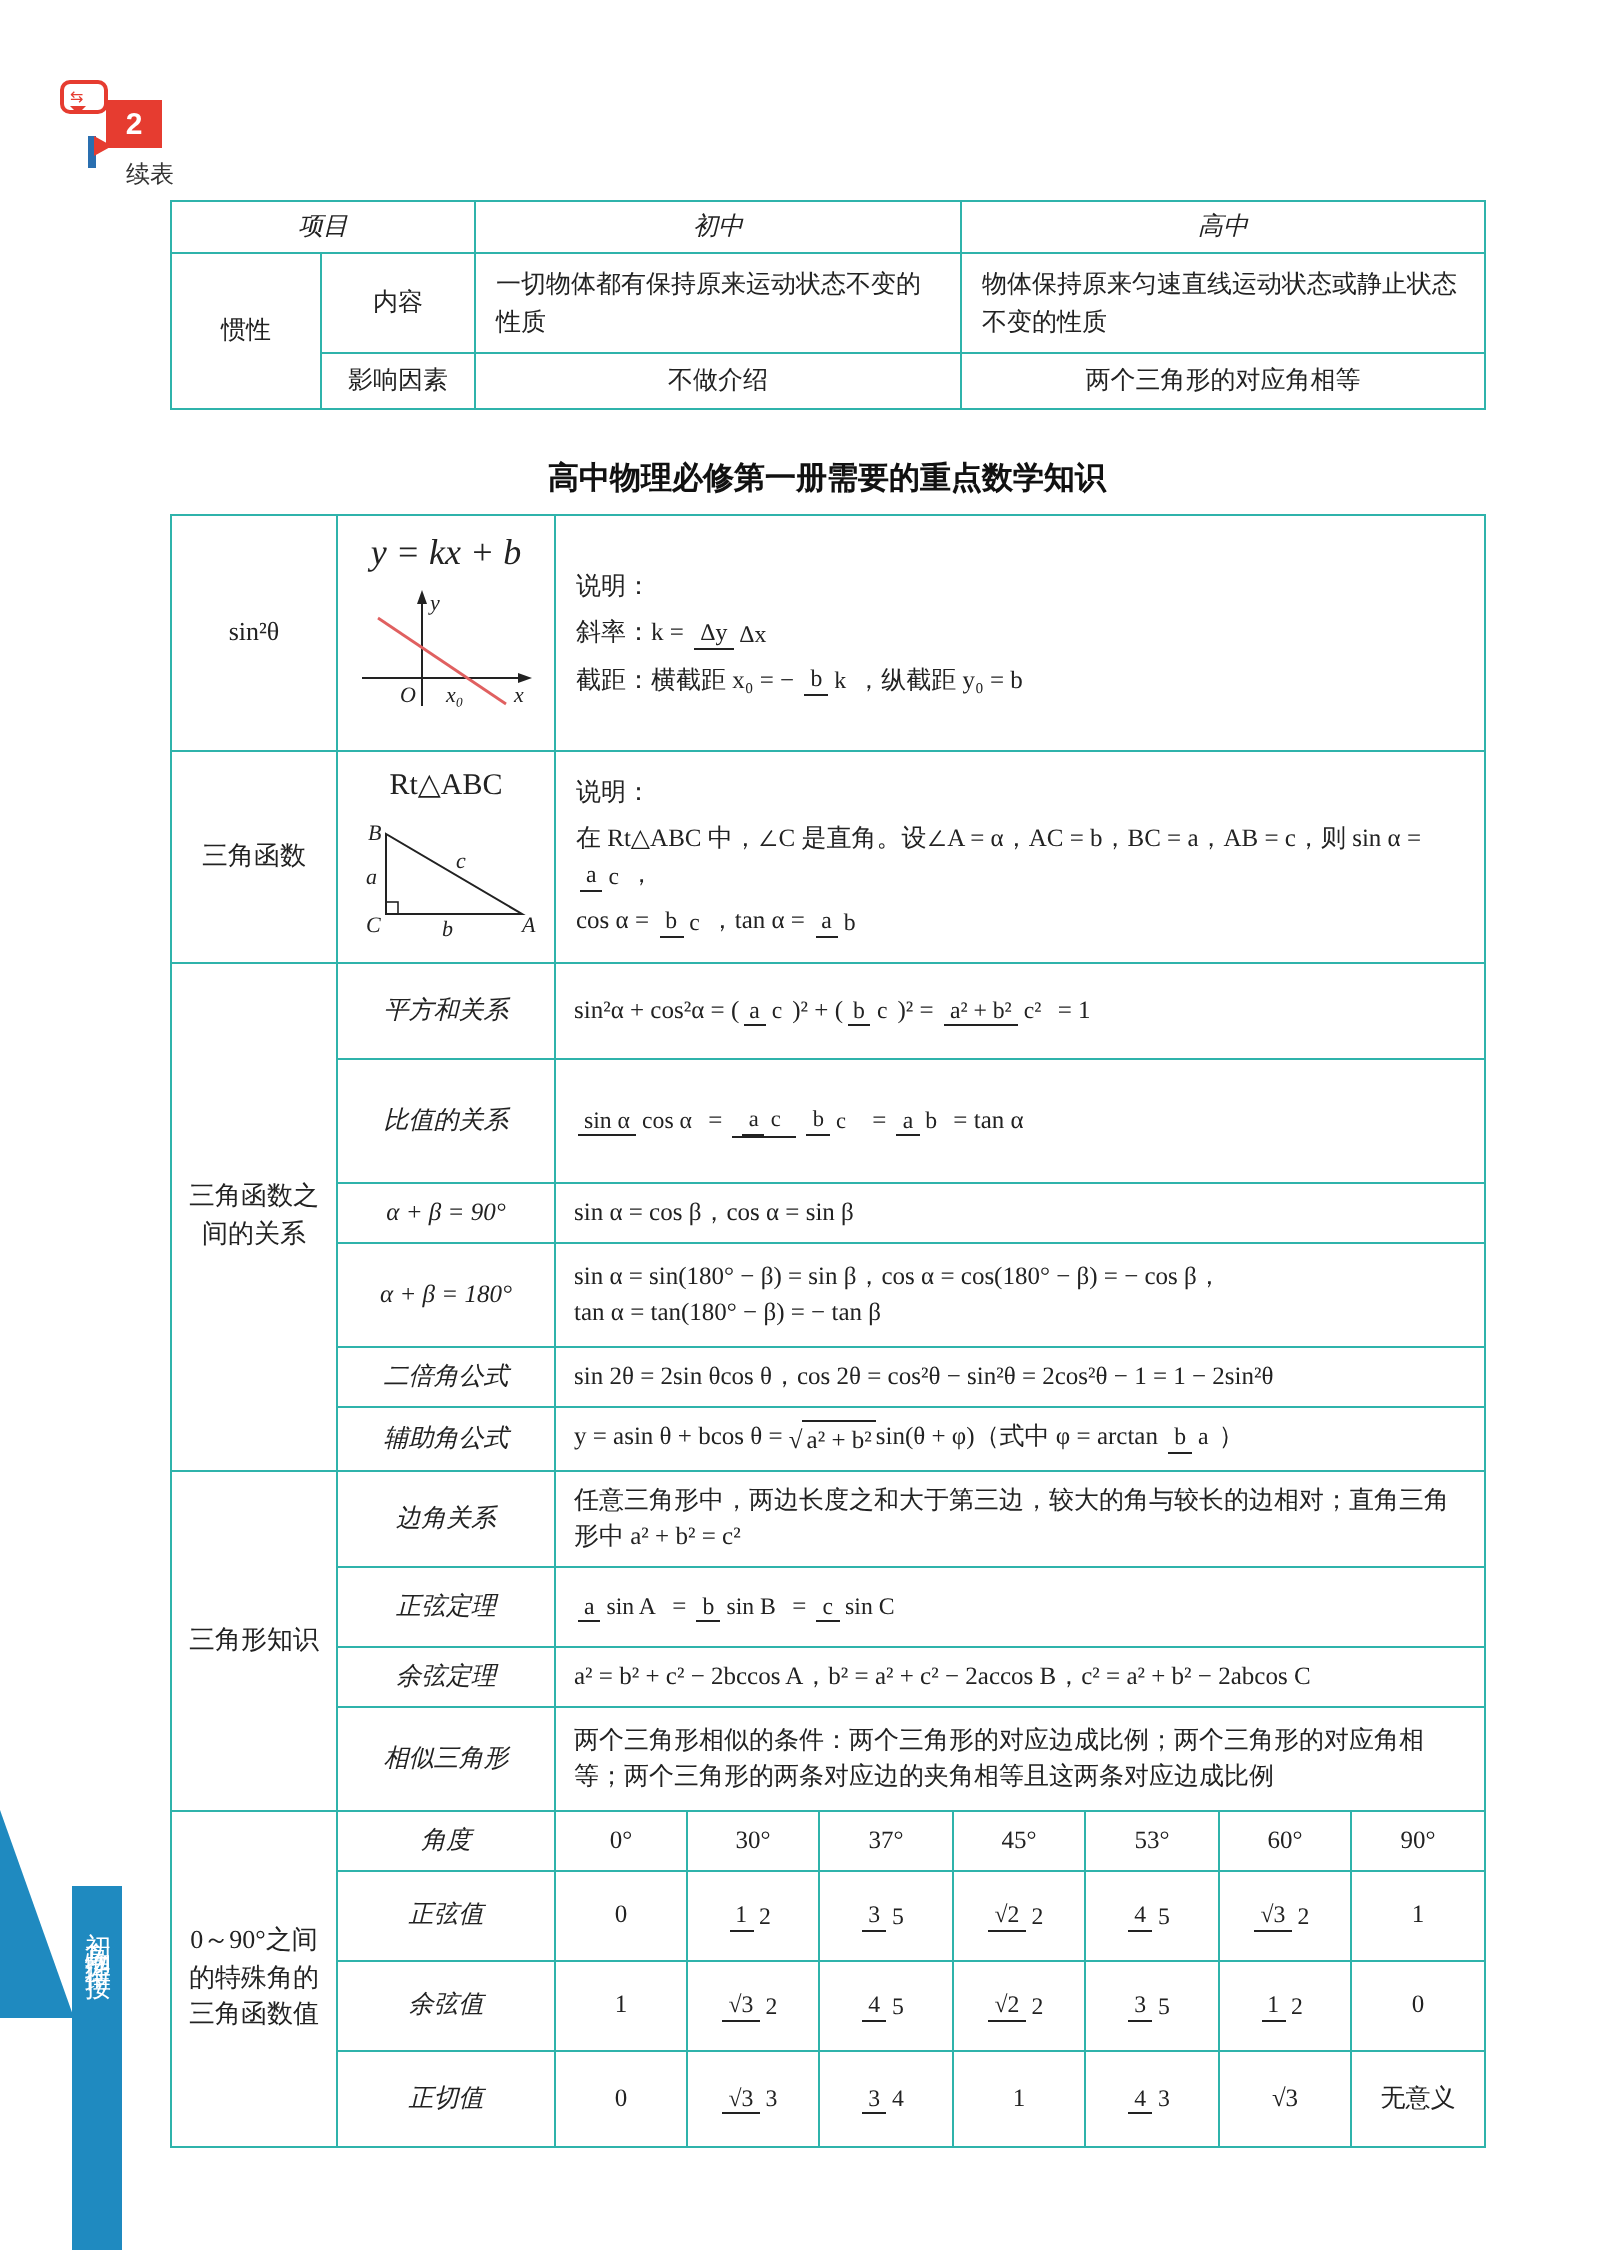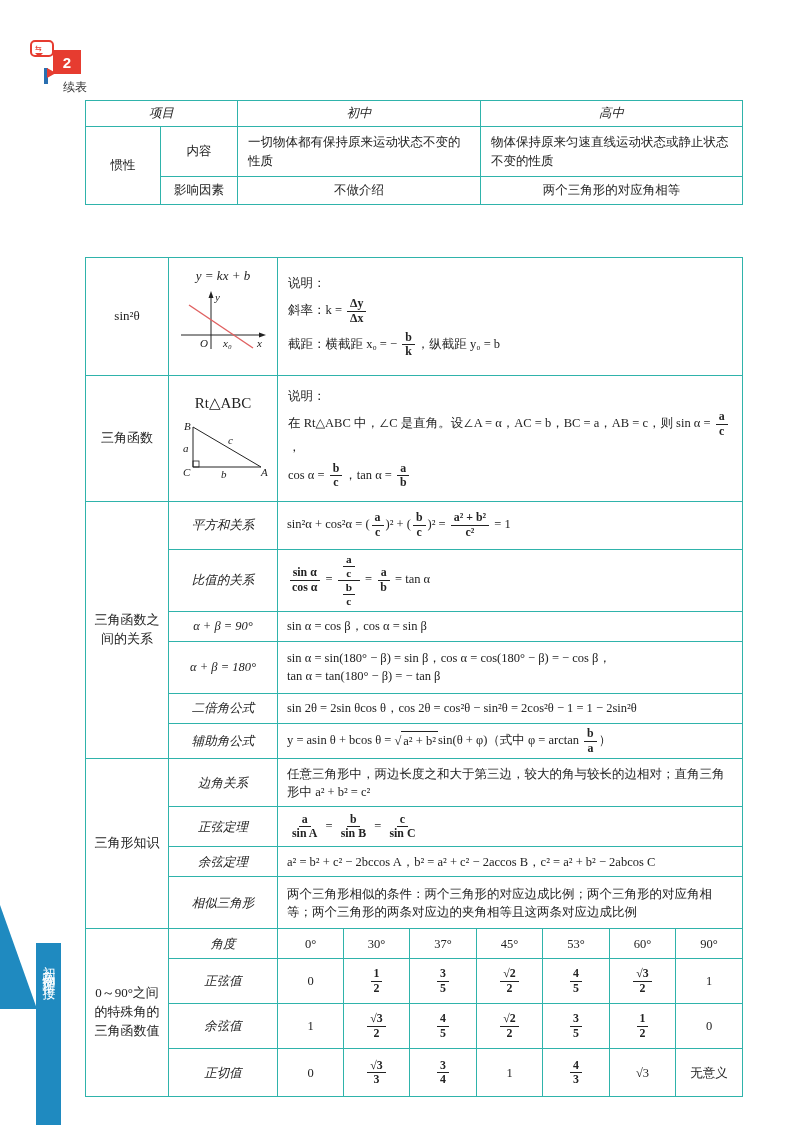--- a/index.html
+++ b/index.html
@@ -36,26 +36,26 @@
   .t2 { position:absolute; left:85px; top:257px; width:657px; }
   .t2 td.cat { font-size:13px; padding:2px 8px; }
   .t2 td.sub { font-size:12.5px;font-style:italic; }
   .t2 td.fx { text-align:left; padding:3px 8px 3px 9px; white-space:pre-line; }
   tr.h118{height:118px} tr.h105{height:105px} tr.h48{height:48px} tr.h62{height:62px}
   tr.h30{height:30px} tr.h52{height:52px} tr.h32{height:32px} tr.h40{height:40px}
   tr.h45{height:45px}
 
   .note { text-align:left; padding:6px 10px; }
   .note > div { margin:5px 0; }
-  .figform { font-style:italic; margin-bottom:2px; font-size:13px; }
+  .figform { font-style:italic; margin-bottom:2px; font-size:18px; }
   .figtitle { margin-bottom:2px; font-size:15px; }
 
   
-  .frac { display:inline-flex; flex-direction:column; align-items:center;
-    vertical-align:middle; margin:0 2px; line-height:1.15; font-size:0.95em;font-weight:bold; }
+  .frac { display:inline-flex; flex-direction:row; align-items:center;
+    vertical-align:middle; margin:0 2px; line-height:1.15; font-size:0.95em; }
   .frac > .fnum { border-bottom:1px solid #222; padding:0 3px; display:inline-flex; align-items:center; }
   .frac > .fden { padding:0 3px; display:inline-flex; align-items:center;text-align:right; }
   .sqrt { display:inline-flex; align-items:stretch; vertical-align:middle; }
   .sqrt > .rad { align-self:flex-end; }
   .sqrt > .radbody { border-top:1px solid #222; padding:0 2px; display:inline-flex; align-items:center; }
 
   
   .side-triangle { position:absolute; left:0; top:905px; width:37px; height:104px;
     background:#1f8ac0; clip-path:polygon(0 0, 100% 100%, 0 100%); }
   .side-bar { position:absolute; left:36px; top:943px; width:25px; height:182px;
@@ -97,20 +97,21 @@
       <td class="longtext">物体保持原来匀速直线运动状态或静止状态不变的性质</td>
     </tr>
     <tr class="r2">
       <td>影响因素</td>
       <td>不做介绍</td>
       <td>两个三角形的对应角相等</td>
     </tr>
   </tbody>
     </table>
 
+  <div class="section-title">高中物理必修第一册需要的重点数学知识</div>
 
   <table class="t2">
     <colgroup>
       <col style="width:83px">
         <col style="width:109px">
       <col style="width:66px">
         <col style="width:66px">
         <col style="width:67px">
         <col style="width:66px">
       <col style="width:67px">

